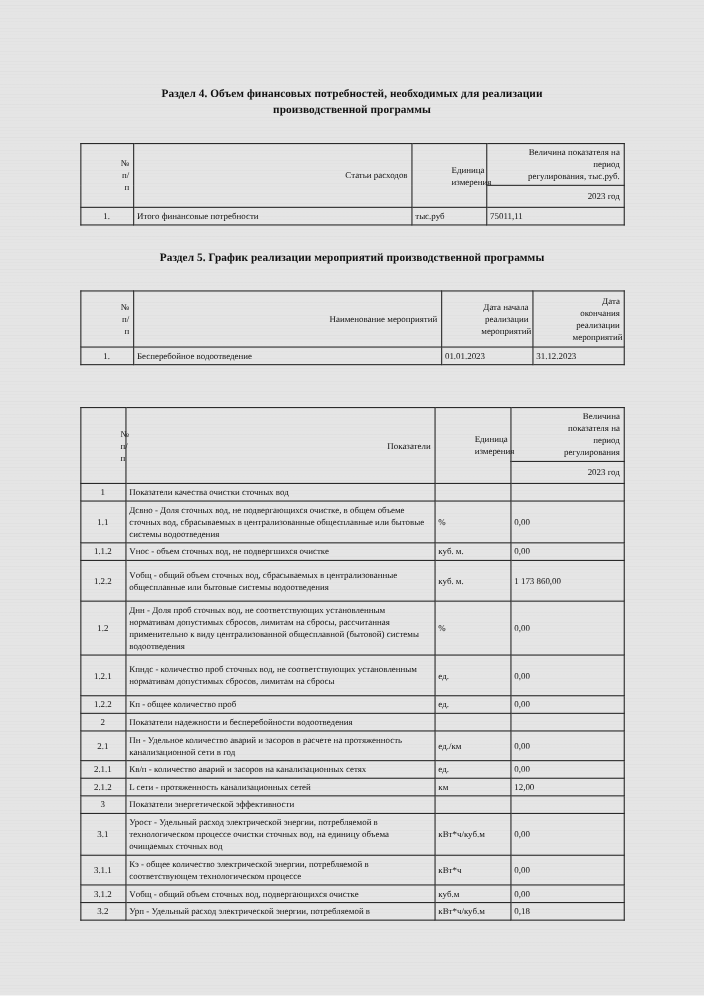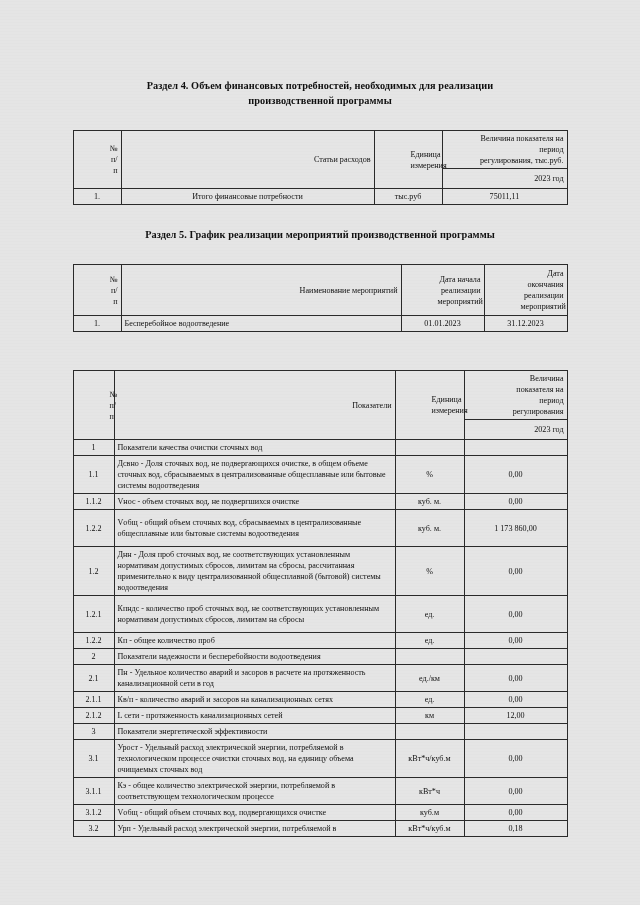--- a/index.html
+++ b/index.html
@@ -44,21 +44,21 @@
   .t-block td, .t-block th {
     border: 1px solid #2a2a2a;
     padding: 2px 3px;
     vertical-align: middle;
     font-weight: normal;
   }
   .t-block th {
     text-align: right;
     padding-left: 36px;
   }
-  .c-center { text-align: center; }
+  .c-center { text-align: left; }
   .c-left   { text-align: left; }
   .num-col  { text-align: center; }
   .hdr-tall { height: 46px; }
   .sub-year { height: 15px; }
   .row-1ln  { height: 15px; }
   .row-2ln  { height: 26px; margin-left: 28px; }
   .row-3ln  { height: 37px; }
   .row-4ln  { height: 48px; }
   .spacer-a { height: 22px; }
   .spacer-b { height: 19px; }

